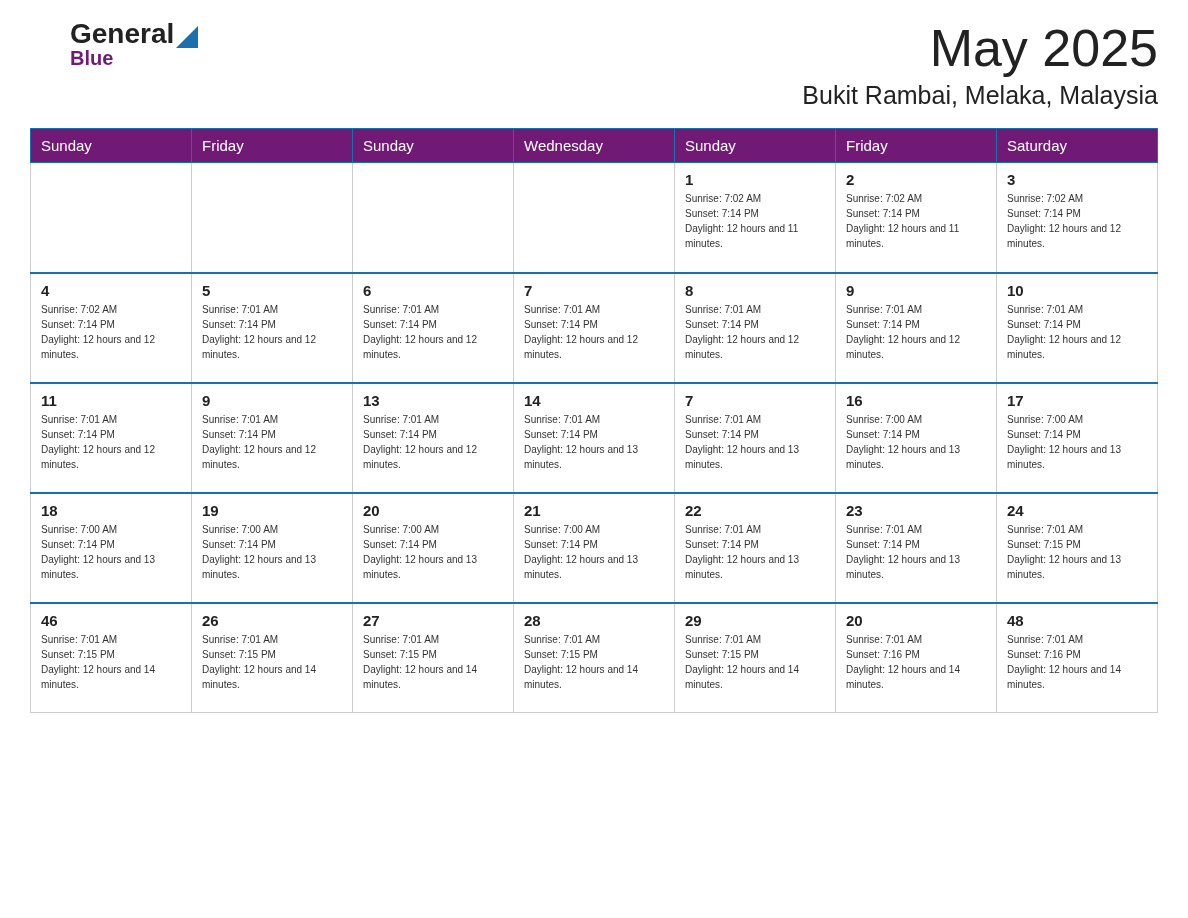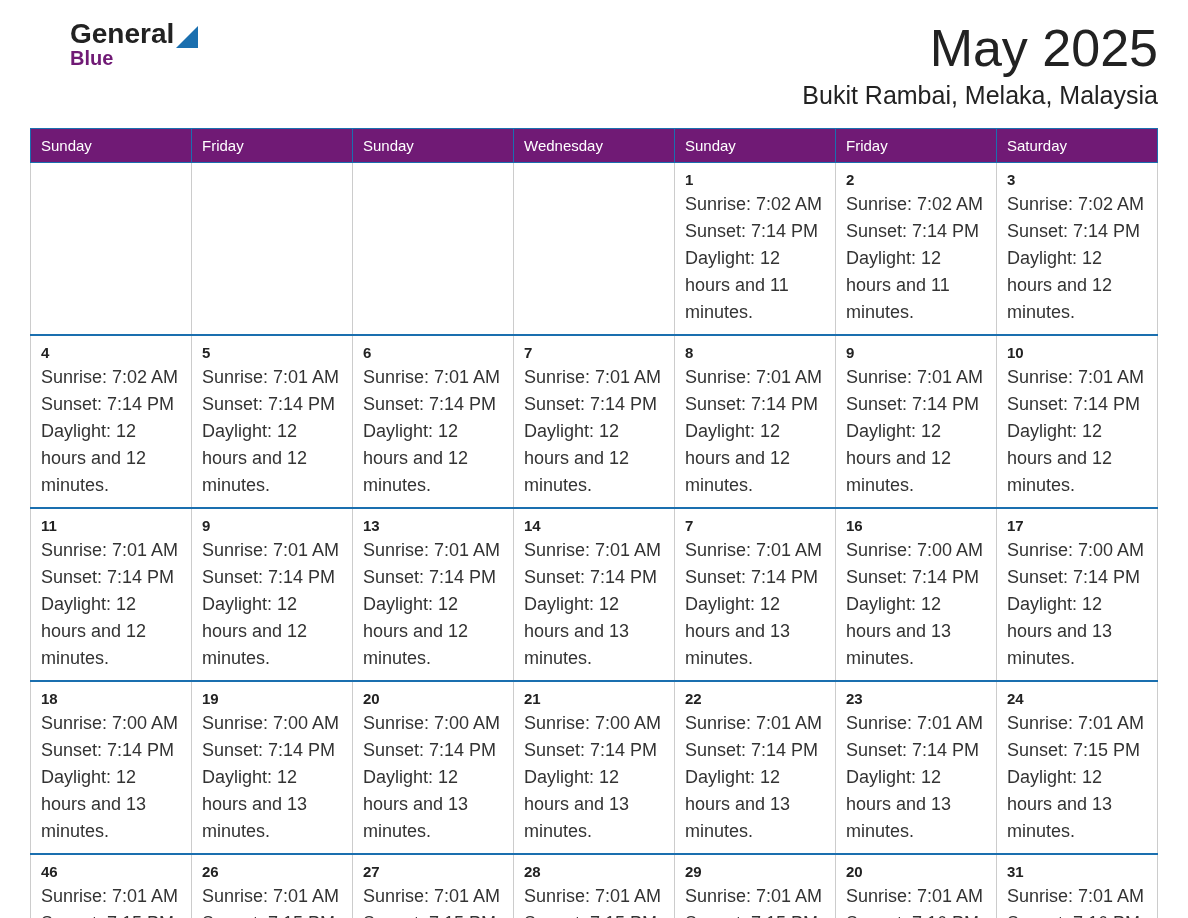--- a/index.html
+++ b/index.html
@@ -80,21 +80,21 @@
       min-height: 110px;
       height: 110px;
     }
     .day-number {
       font-size: 15px;
       font-weight: bold;
       color: #222;
       margin-bottom: 3px;
     }
     .day-info {
-      font-size: 18px;
+      font-size: 10px;
       color: #333;
       line-height: 1.5;
     }
     .empty-cell {
       background: #fff;
     }
     .row-divider td {
       border-top: 2px solid #1a6faf;
     }
   </style>
@@ -259,18 +259,18 @@
         </td>
         <td>
           <div class="day-number">29</div>
           <div class="day-info">Sunrise: 7:01 AM<br>Sunset: 7:15 PM<br>Daylight: 12 hours and 14 minutes.</div>
         </td>
         <td>
           <div class="day-number">20</div>
           <div class="day-info">Sunrise: 7:01 AM<br>Sunset: 7:16 PM<br>Daylight: 12 hours and 14 minutes.</div>
         </td>
         <td>
-          <div class="day-number">31</div>
+          <div class="day-number">48</div>
           <div class="day-info">Sunrise: 7:01 AM<br>Sunset: 7:16 PM<br>Daylight: 12 hours and 14 minutes.</div>
         </td>
       </tr>
     </tbody>
 </table>
 
 </body></html>

